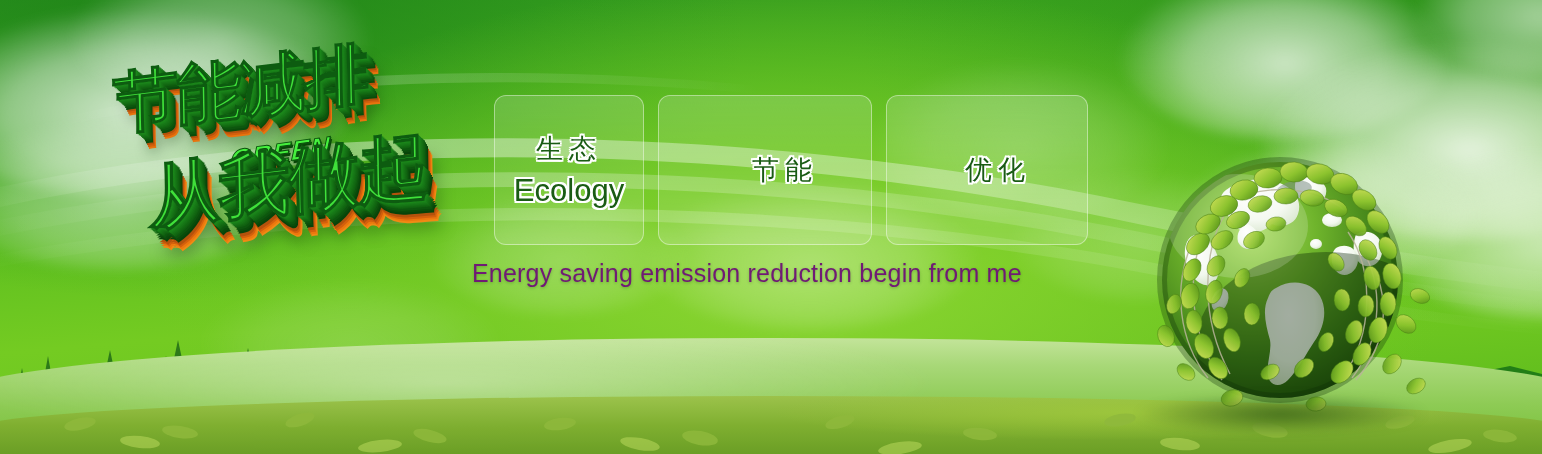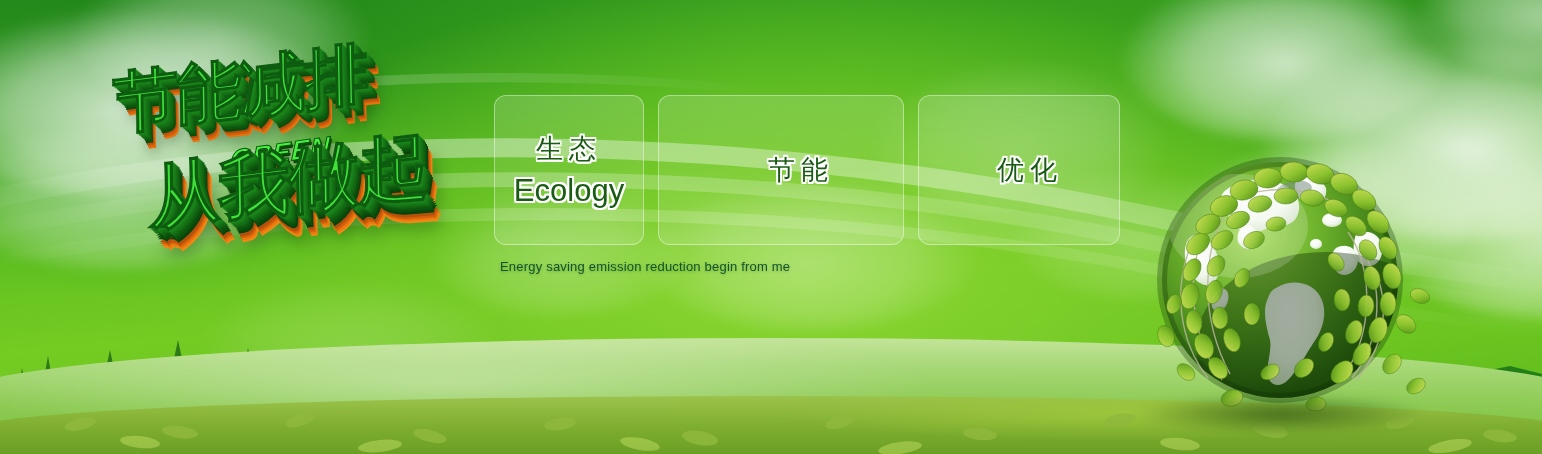--- a/index.html
+++ b/index.html
@@ -109,39 +109,39 @@
     position:relative;
     height:150px;
     border-radius:12px;
     border:1px solid rgba(255,255,255,.42);
     background:linear-gradient(180deg, rgba(255,255,255,.17) 0%, rgba(255,255,255,.08) 48%, rgba(255,255,255,.14) 100%);
     box-sizing:border-box;
     display:flex;flex-direction:column;align-items:center;justify-content:center;
     gap:6px;
   }
   .card-1{width:150px;}
-  .card-2{width:246px;padding-left:40px;}
+  .card-2{width:214px;padding-left:40px;}
   .card-3{width:202px;padding-left:22px;}
   .card-cn{
     font-size:27px;color:#1a5c14;letter-spacing:6px;
     text-shadow:
       -1.6px -1.6px 0 #fff, 1.6px -1.6px 0 #fff, -1.6px 1.6px 0 #fff, 1.6px 1.6px 0 #fff,
       0 -1.8px 0 #fff, 0 1.8px 0 #fff, -1.8px 0 0 #fff, 1.8px 0 0 #fff;
   }
   .card-en{
     font-size:31px;color:#1a5c14;
     text-shadow:
       -1.8px -1.8px 0 #fff, 1.8px -1.8px 0 #fff, -1.8px 1.8px 0 #fff, 1.8px 1.8px 0 #fff,
       0 -2px 0 #fff, 0 2px 0 #fff, -2px 0 0 #fff, 2px 0 0 #fff;
   }
 
   
   .tagline{
-    position:absolute;left:500px;top:259px;
-    font-size:13px;color:#14532d;letter-spacing:.2px;
+    position:absolute;left:472px;top:259px;
+    font-size:25px;color:#701a75;letter-spacing:.2px;
     text-shadow:0 1px 3px rgba(20,70,10,.30);
   }
 </style>
 </head>
 <body>
 
 <div class="banner">
 
   <div class="sky"></div>
 

